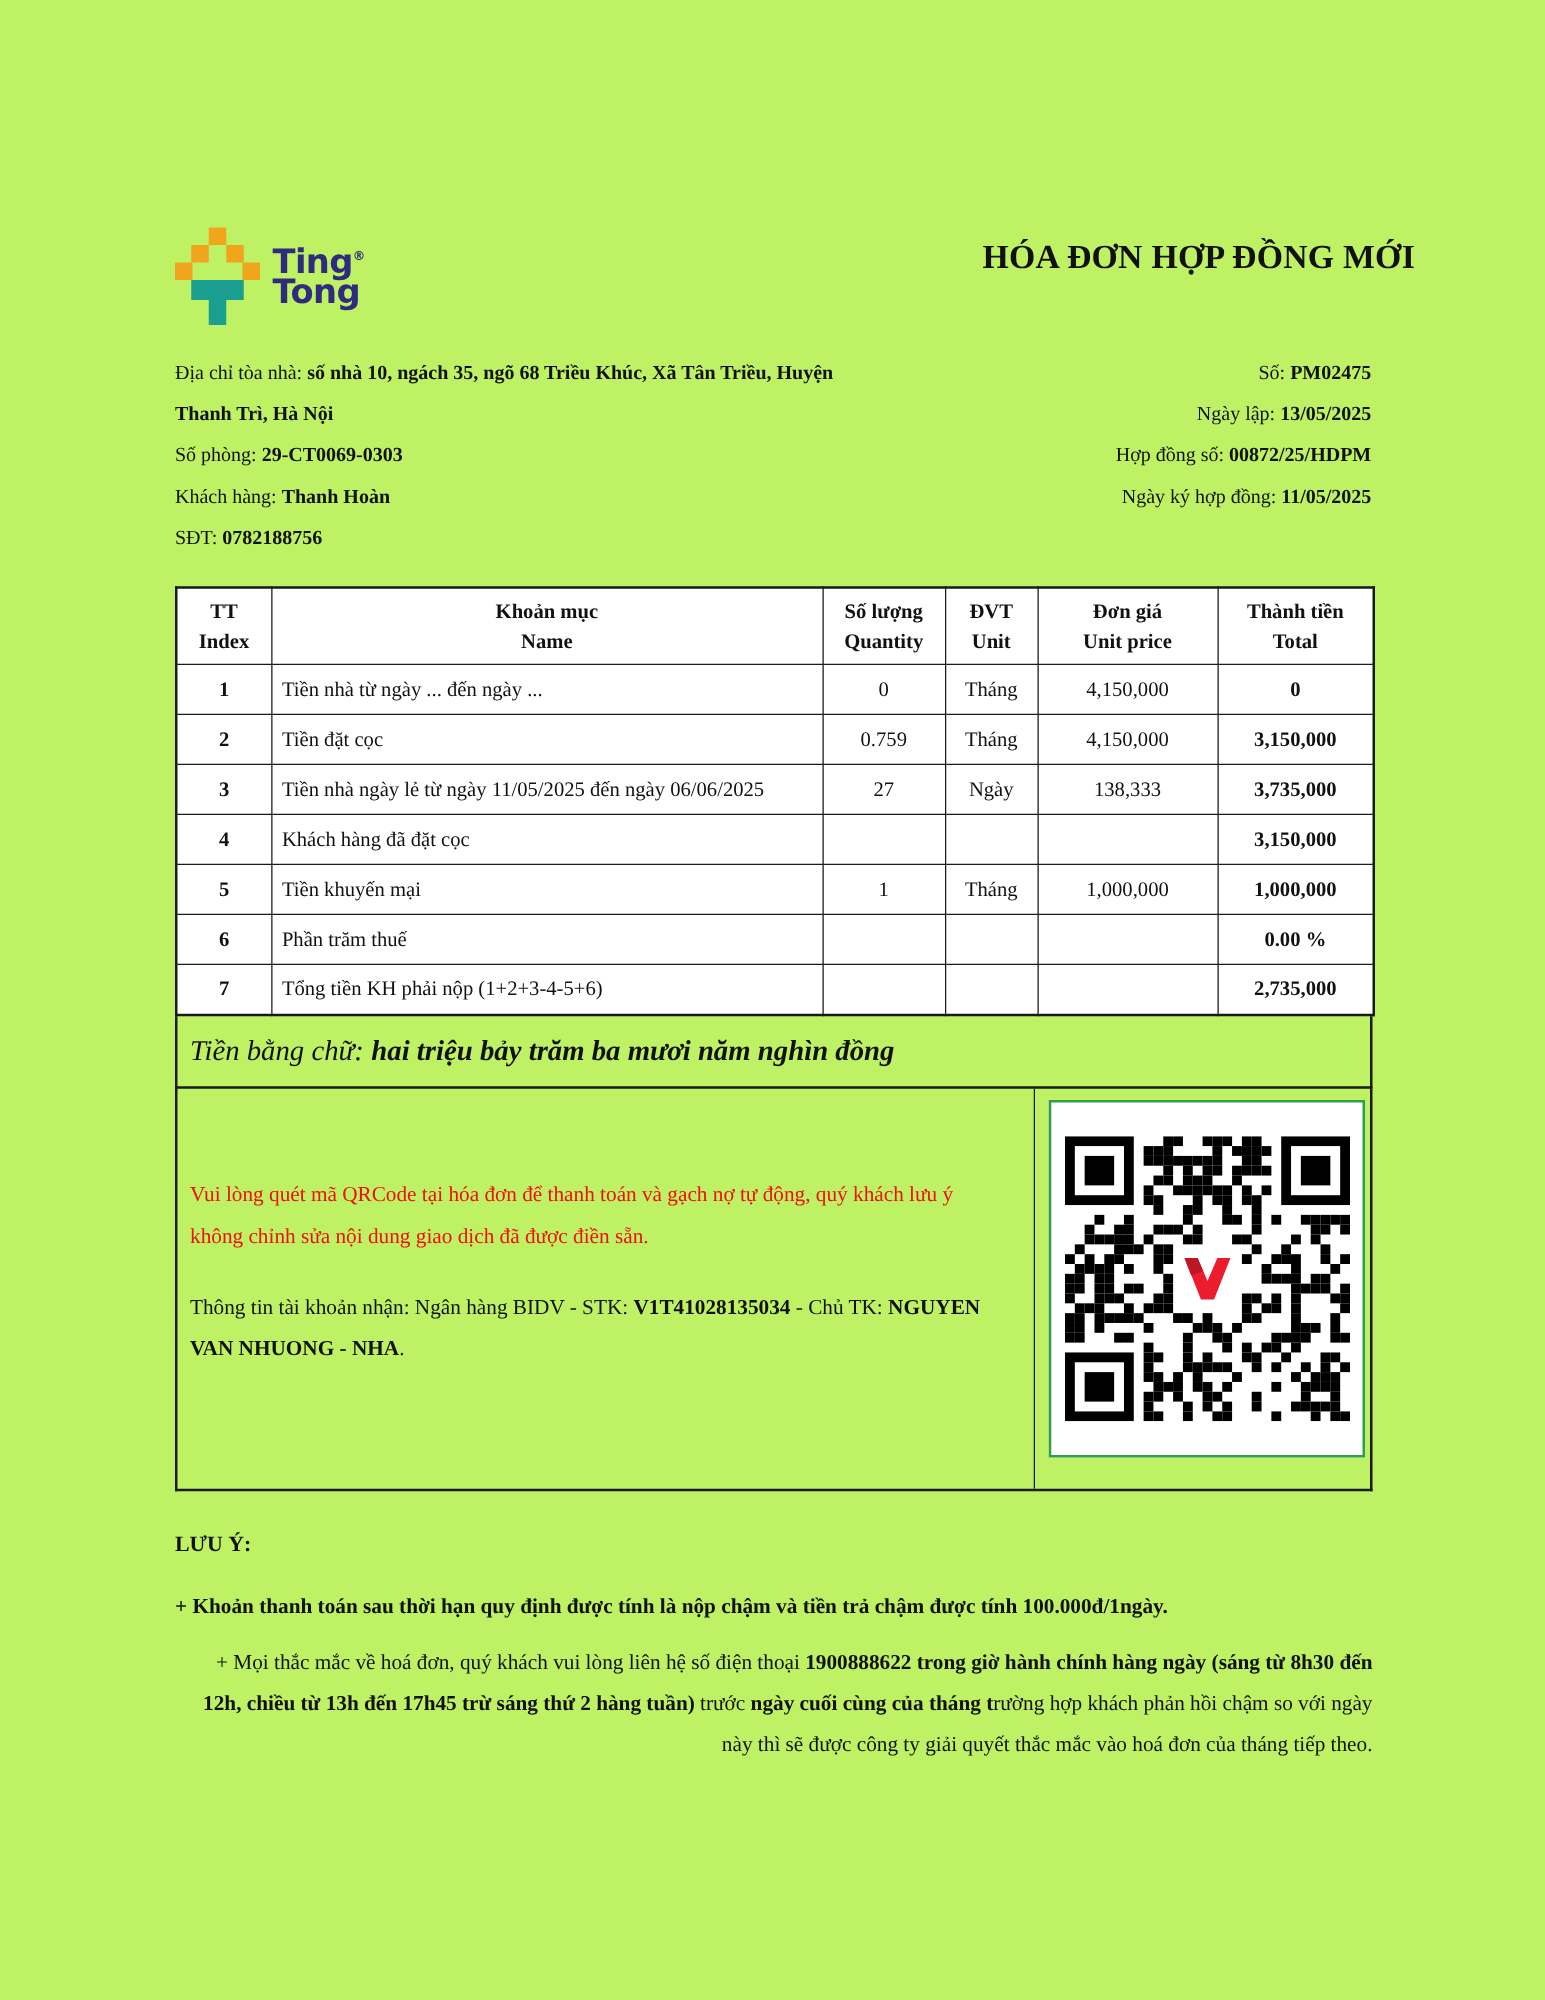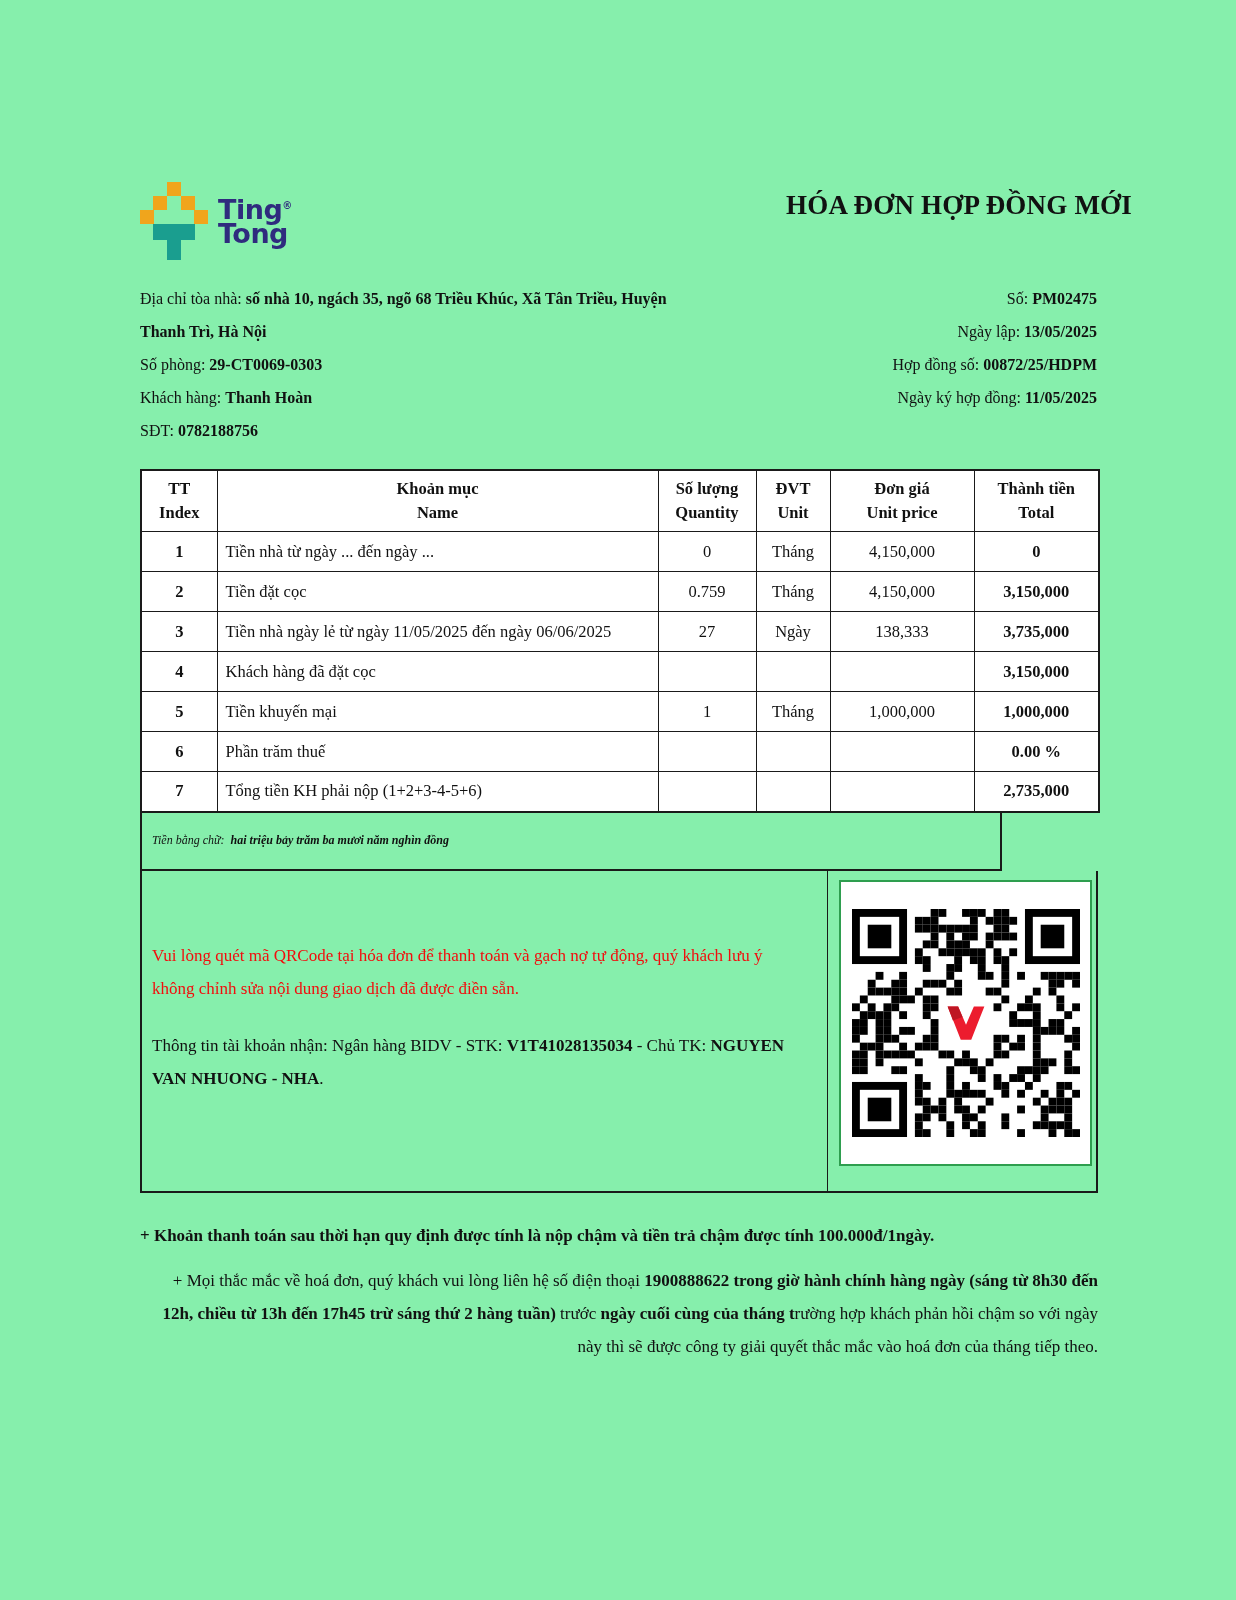--- a/index.html
+++ b/index.html
@@ -1,19 +1,19 @@
 <!DOCTYPE html>
 <html style="--orange: #F0A51C; --teal: #1A9E8F; --navy: #2F2B7E; --red: #F20D0D; --green: #2E9E4F;"><head>
 <meta charset="utf-8">
 <style>
   * { margin:0; padding:0; box-sizing:border-box; }
   html,body { background:#ffffff; }
   body { font-family:"Liberation Serif","DejaVu Serif",serif; color:#111; }
   .page {
-    position:relative; width:1236px; height:1600px; background:#86efac;
+    position:relative; width:1236px; height:1600px; background:#bef264;
     padding:182px 139px 12px 140px; overflow:hidden;
   }
 
   
   .hdr { position:relative; height:88px; }
   .logo { display:flex; align-items:flex-start; gap:10px; }
   .logo-icon { position:relative; width:68px; height:78px; }
   .logo-icon .sq { position:absolute; width:14px; height:14px; }
   .logo-icon .o { background:var(--orange,#F0A51C); }
   .o1 { left:27px; top:0; }
@@ -47,23 +47,23 @@
   table.items th, table.items td {
     border:1.5px solid #1a1a1a; font-size:16.5px; padding:7px 8px; background:#fff;margin-left:36px;
   }
   table.items th { font-weight:bold; text-align:center; line-height:24px; padding:6px 4px; }
   td.c { text-align:center; }
   td.bold { font-weight:bold; }
   tbody td { height:40px; }
 
   
   .words-row {
-    width:862px; border:2px solid #1a1a1a; border-top:none;
+    width:958px; border:2px solid #1a1a1a; border-top:none;
     height:58px; display:flex; align-items:center; padding:0 10px;
-    font-size:12px; font-style:italic;
+    font-size:23px; font-style:italic;
   }
   .words-row b { font-weight:bold; margin-left:6px; }
 
   
   .pay {
     width:958px; border:2px solid #1a1a1a; border-top:none;
     display:flex; height:322px;
   }
   .pay-left {
     width:686px; border-right:1.5px solid #1a1a1a;
@@ -527,19 +527,20 @@
               <path d="M3 2 L15 2 L24 23 L33 2 L45 2 L30 40 L18 40 Z" fill="#EC1C2E"></path>
               <path d="M3 2 L15 2 L20 14 L9 18 Z" fill="#BE1623"></path>
             </svg>
           </div>
         </div>
       </div>
     </div>
   </div>
 
   <div class="notes">
+    <p class="notes-heading">LƯU Ý:</p>
     <p class="p1">+ Khoản thanh toán sau thời hạn quy định được tính là nộp chậm và tiền trả chậm được tính 100.000đ/1ngày.</p>
     <p class="p2">
       <span>+ Mọi thắc mắc về hoá đơn, quý khách vui lòng liên hệ số điện thoại </span><b>1900888622 trong giờ hành chính hàng ngày (sáng từ 8h30 đến 12h, chiều từ 13h đến 17h45 trừ sáng thứ 2 hàng tuần)</b><span> trước </span><b>ngày cuối cùng của tháng t</b><span>rường hợp khách phản hồi chậm so với ngày này thì sẽ được công ty giải quyết thắc mắc vào hoá đơn của tháng tiếp theo.</span>
     </p>
   </div>
 
 </div>
 
 </body></html>

